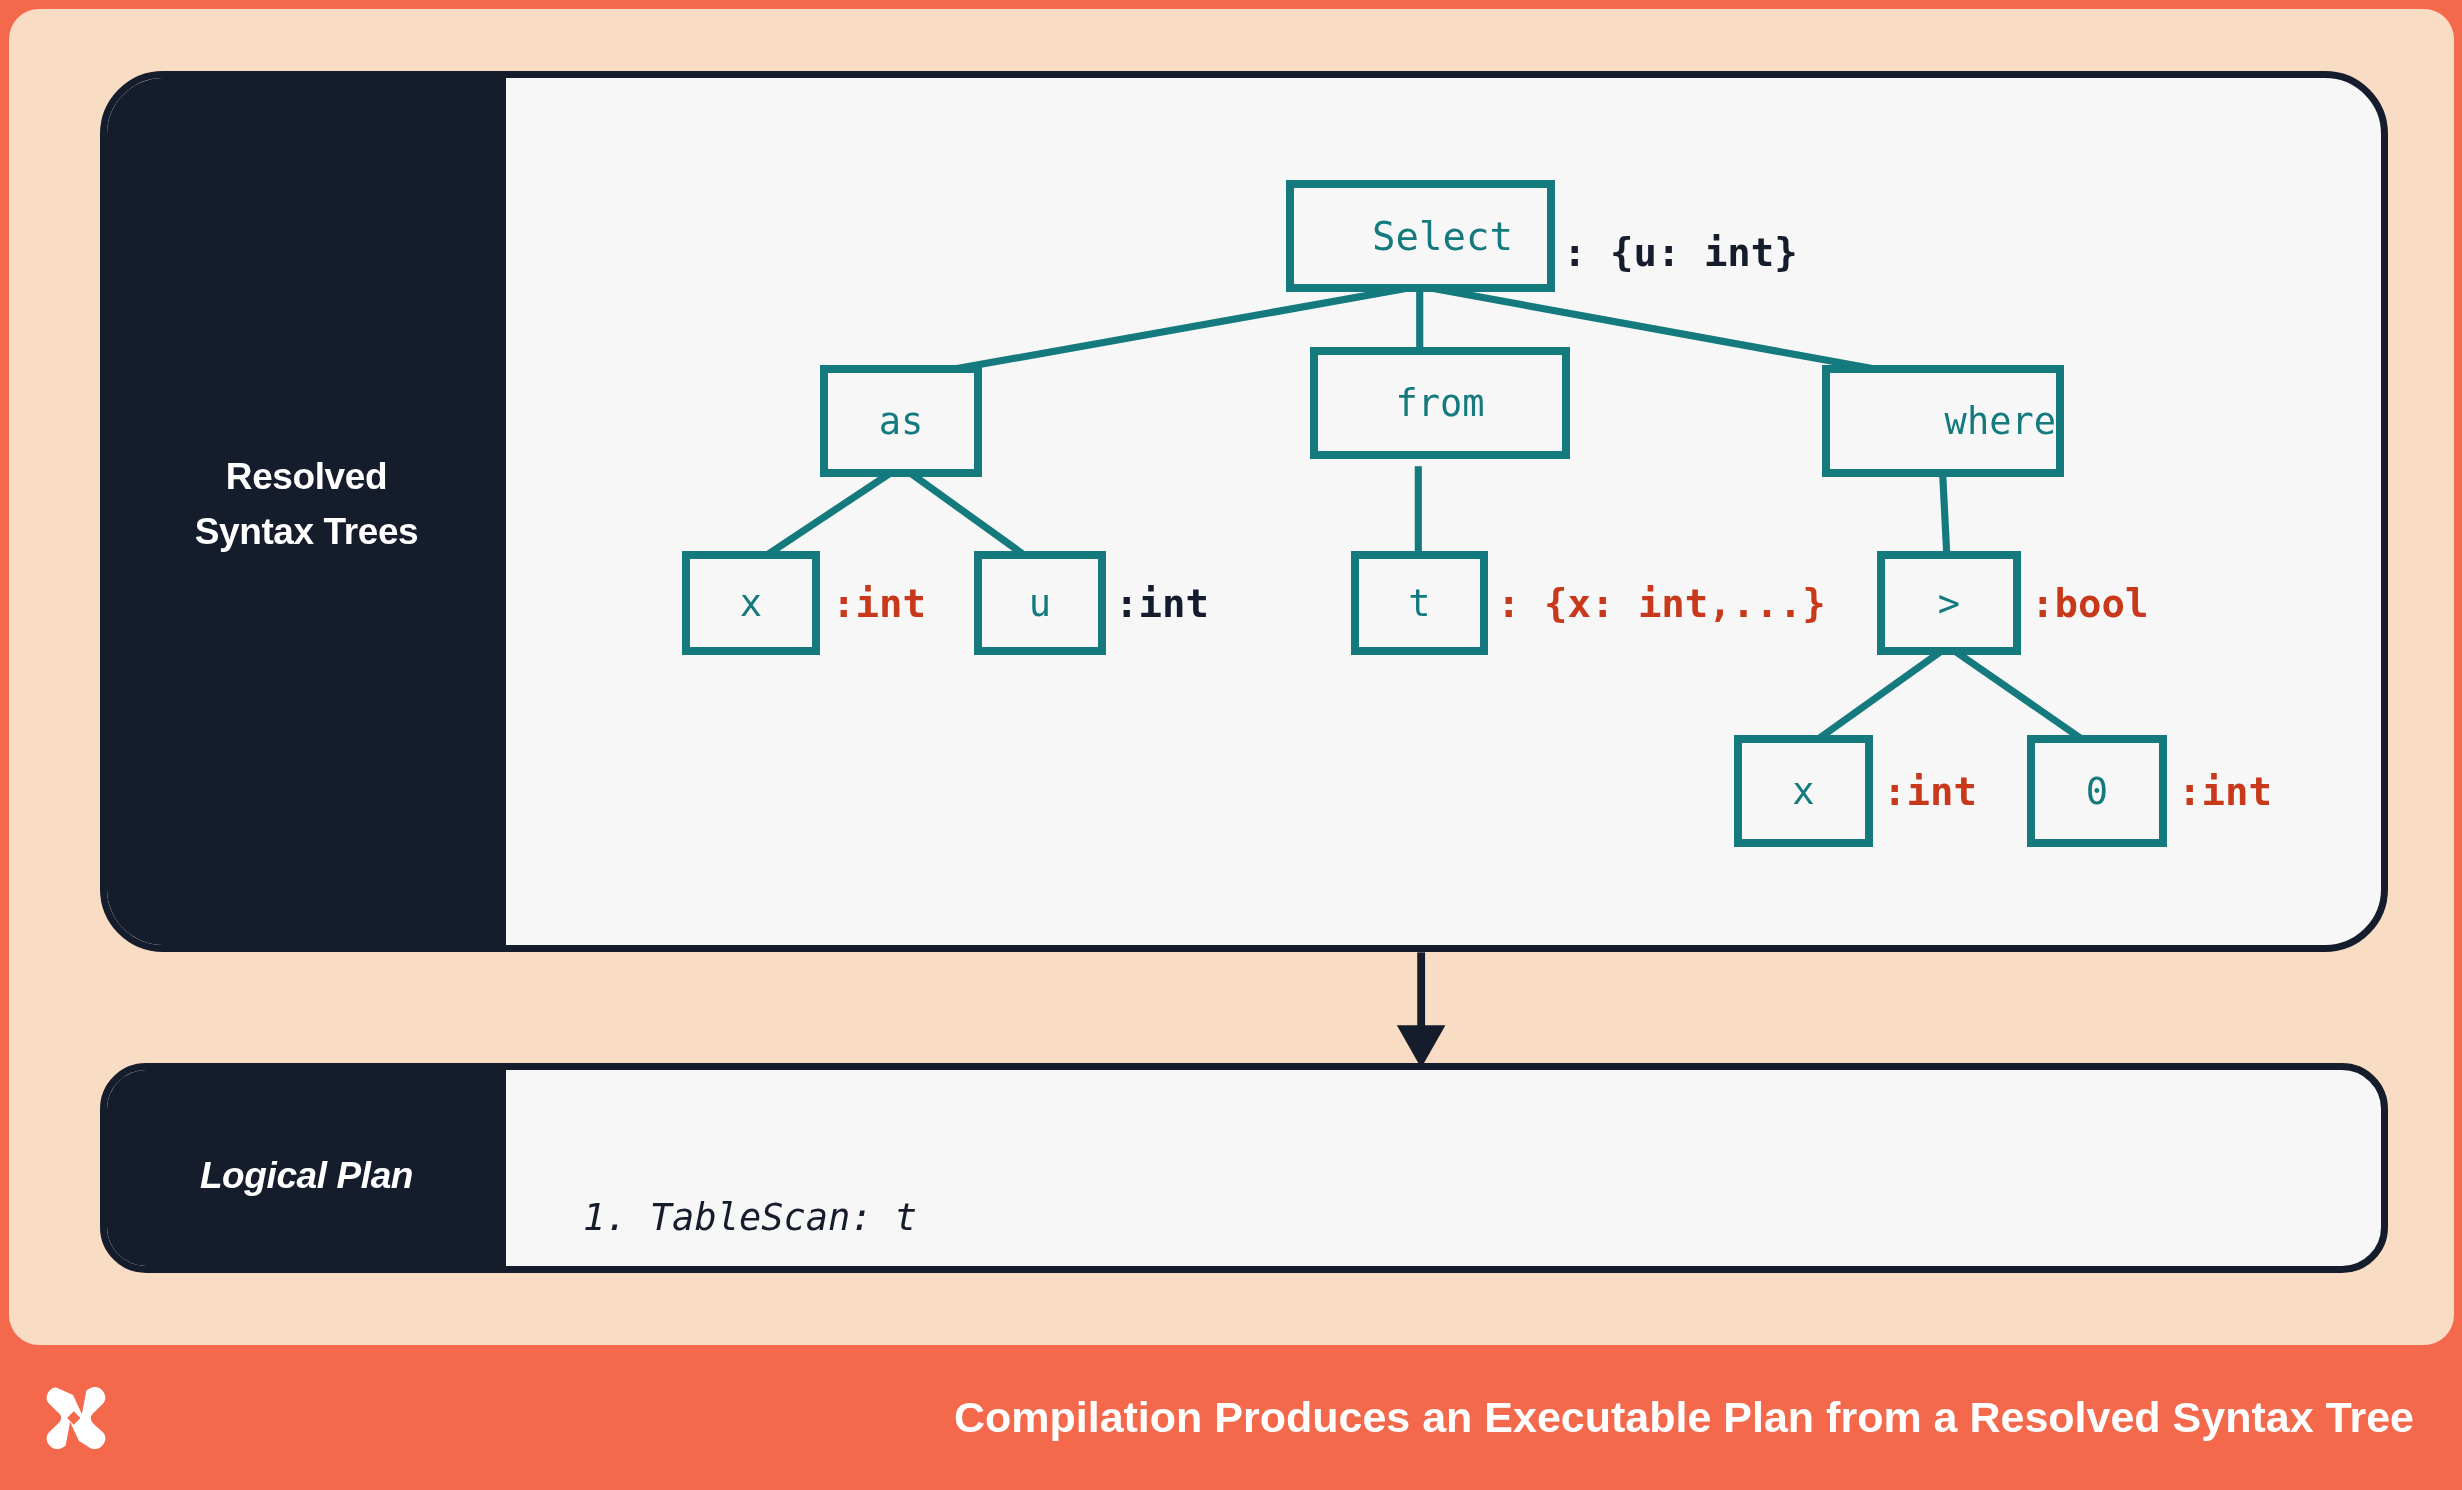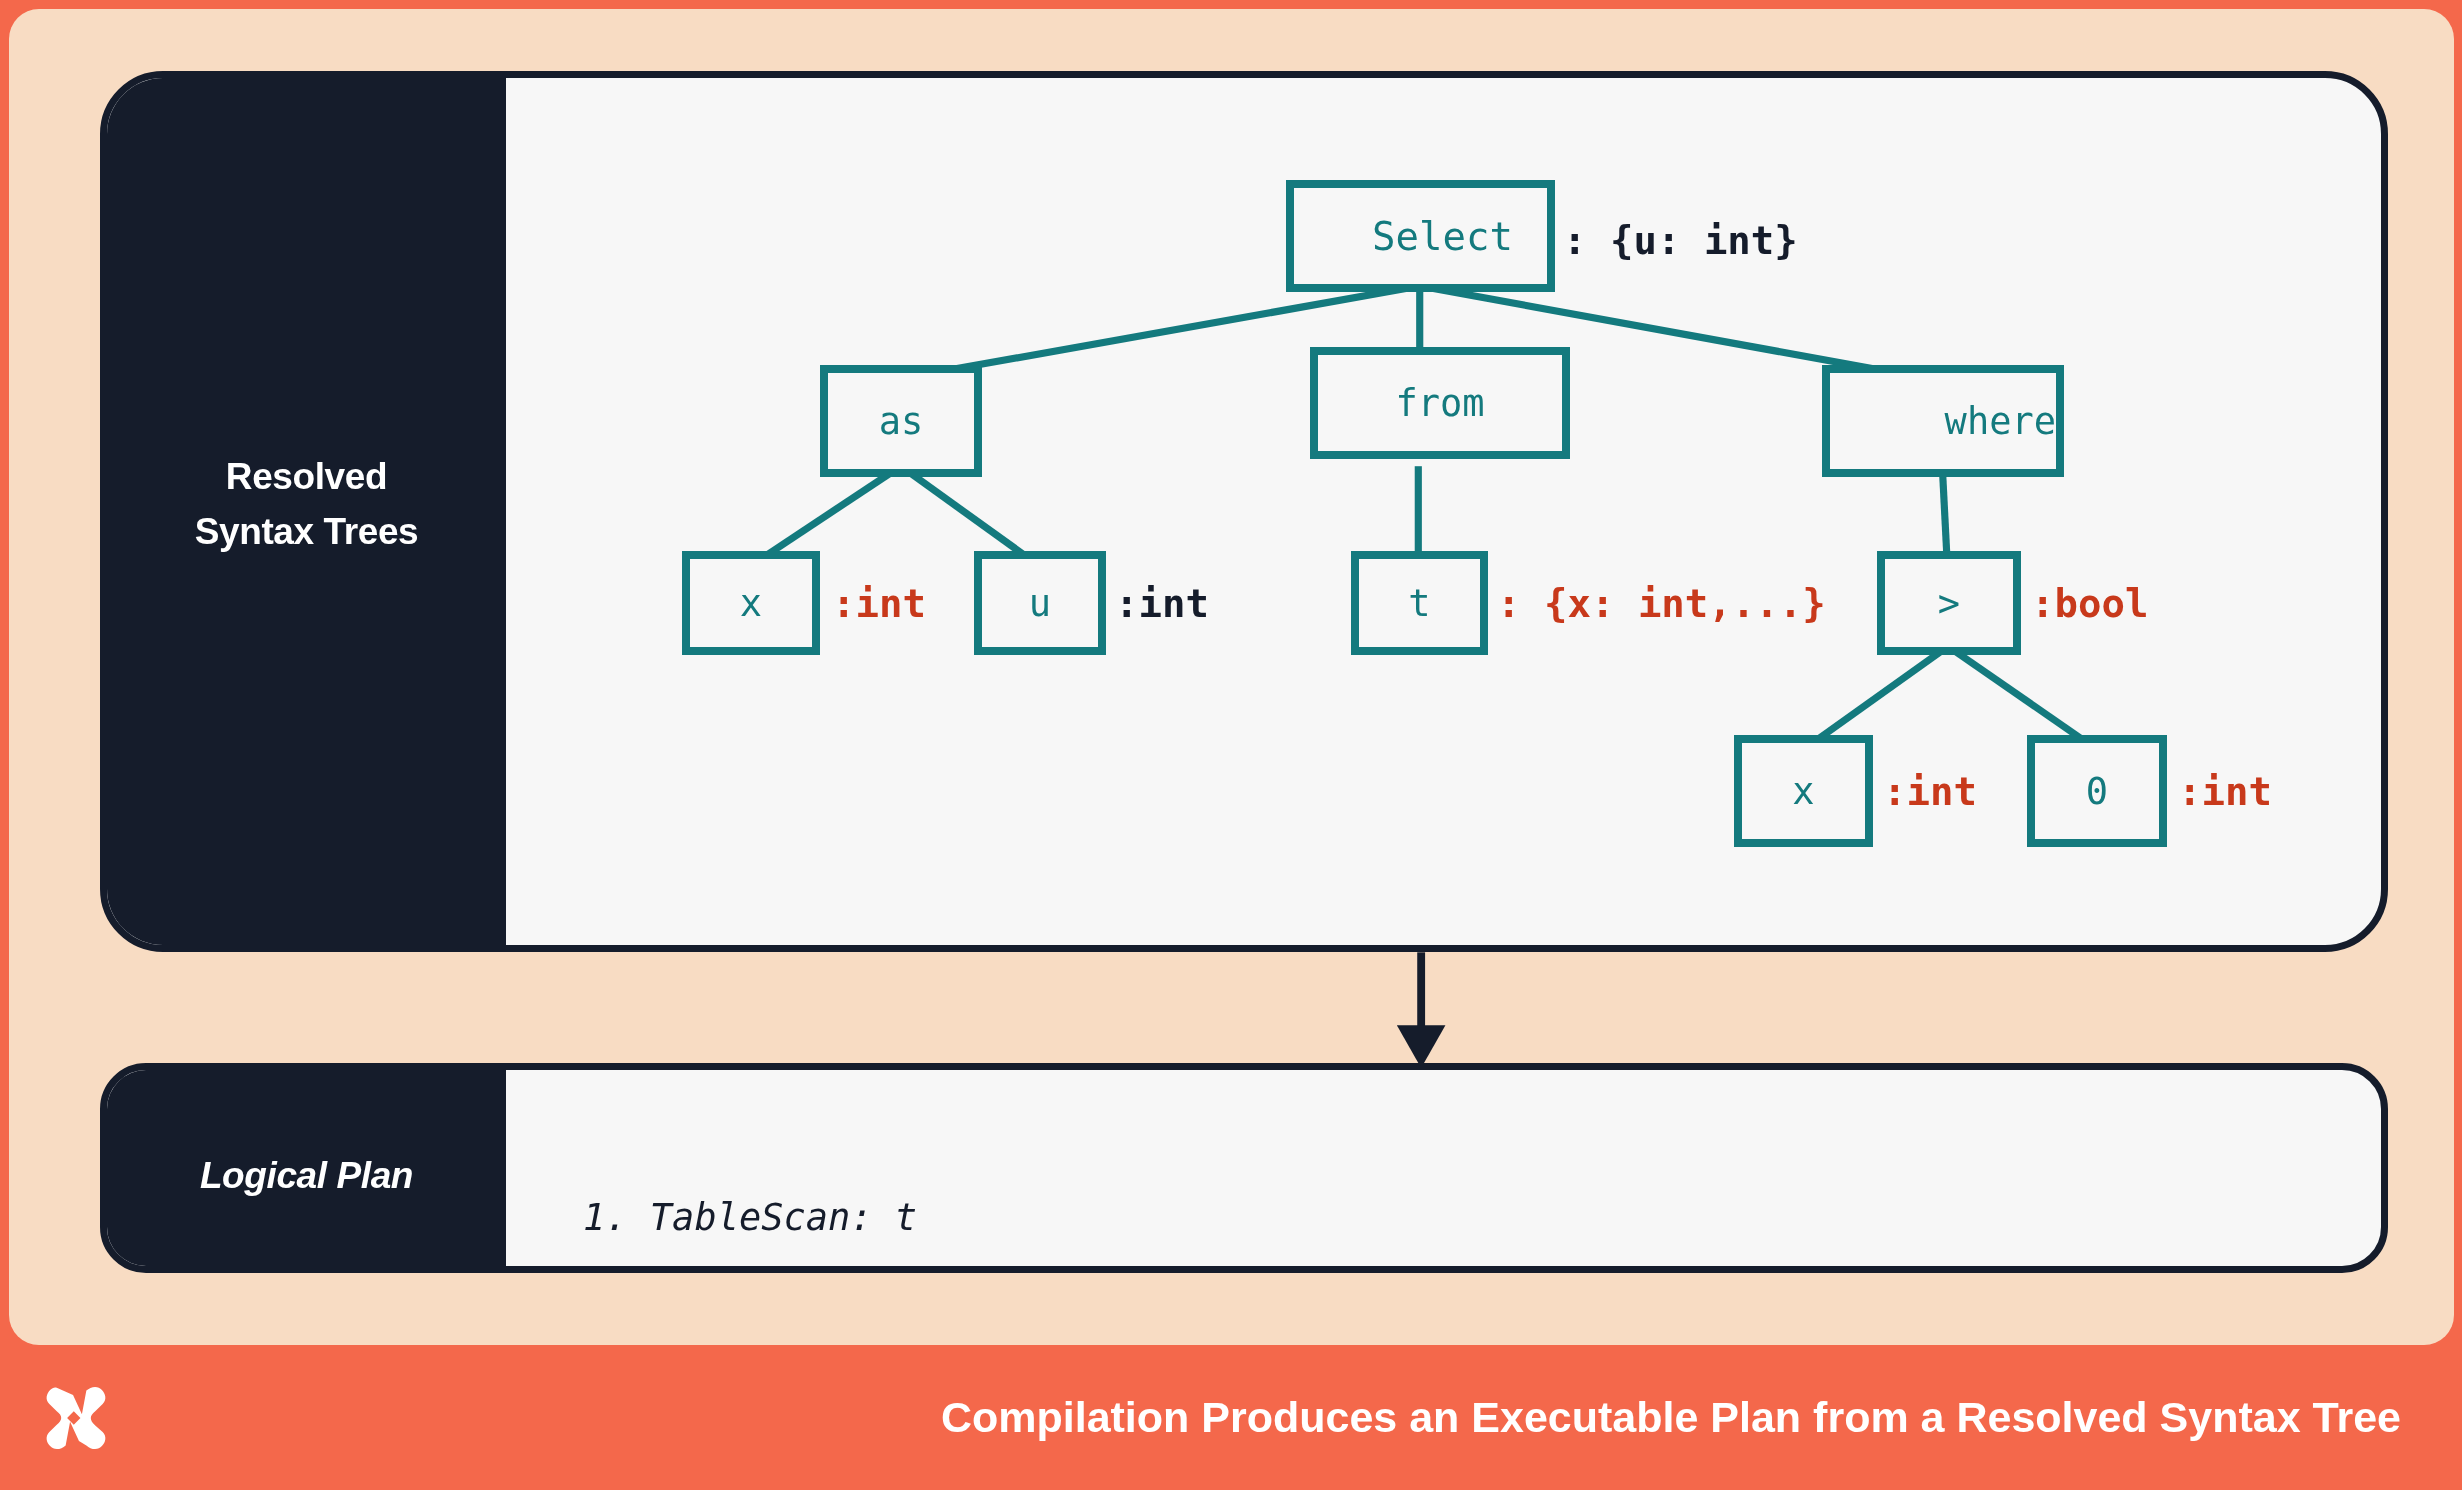--- a/index.html
+++ b/index.html
@@ -65,21 +65,21 @@
     font-family: "DejaVu Sans Mono", monospace;
     font-size: 37px; line-height: 48px; color: #151C2B; white-space: pre;
   }
   
   .banner {
     position: absolute; left: 0; top: 1345px; width: 2462px; height: 145px;
     background: #F4684B;
     display: flex; align-items: center;
   }
   .banner-title {
-    margin-left: auto; margin-right: 61px;
+    margin-left: auto; margin-right: 48px;
     color: #FFFFFF; font-size: 43px; font-weight: bold;
     white-space: pre;
   }
   .logo {
     position: absolute; left: 39px; top: 1381px;
     width: 74px; height: 74px;
   }
 </style>
 </head>
 <body>
@@ -111,21 +111,21 @@
     </g>
     <g>
       <line x1="1988" y1="1332" x2="1988" y2="1440" stroke="#151C2B" stroke-width="11"></line>
       <polygon points="1954,1434 2022,1434 1988,1494" fill="#151C2B"></polygon>
     </g>
   </svg>
 
   <div class="node big" style="left:1286px; top:180px; width:269px; height:112px;padding-left:44px;">
     <span>Select</span>
   </div>
-  <div class="ann navy" style="left:1563px; top:184px; height:112px;text-align:right;">: {u: int}</div>
+  <div class="ann navy" style="left:1563px; top:196px; height:112px;text-align:right;">: {u: int}</div>
 
   <div class="node" style="left:820px; top:365px; width:162px; height:112px;">
     <span>as</span>
   </div>
   <div class="node" style="left:1310px; top:347px; width:260px; height:112px;">
     <span>from</span>
   </div>
   <div class="node" style="left:1822px; top:365px; width:242px; height:112px;justify-content:flex-end;">
     <span>where</span>
   </div>

